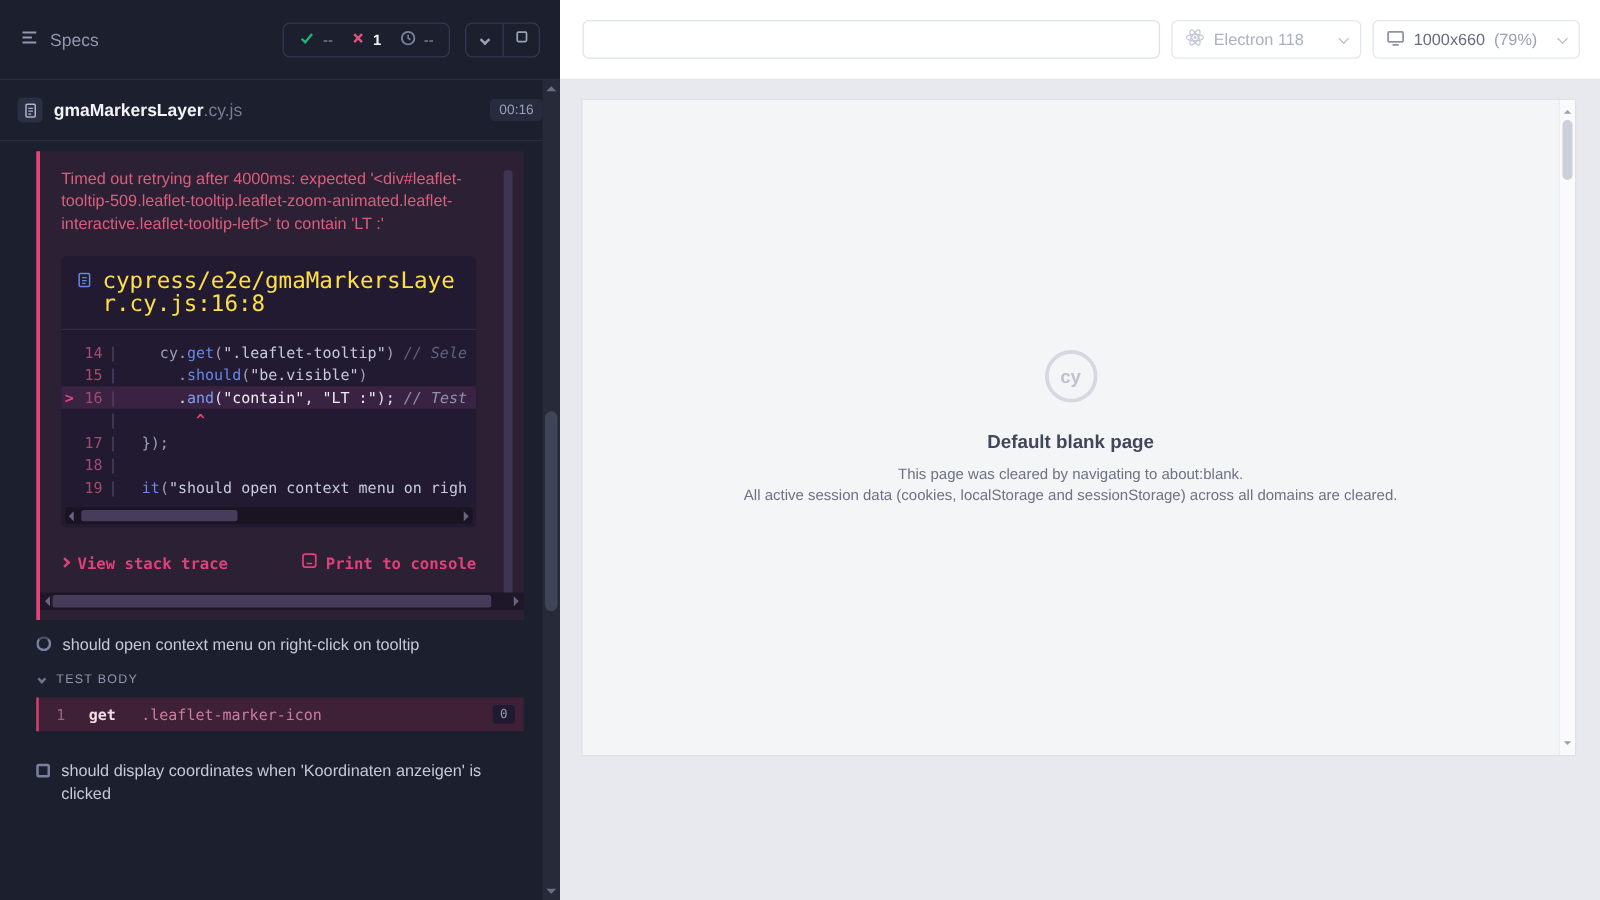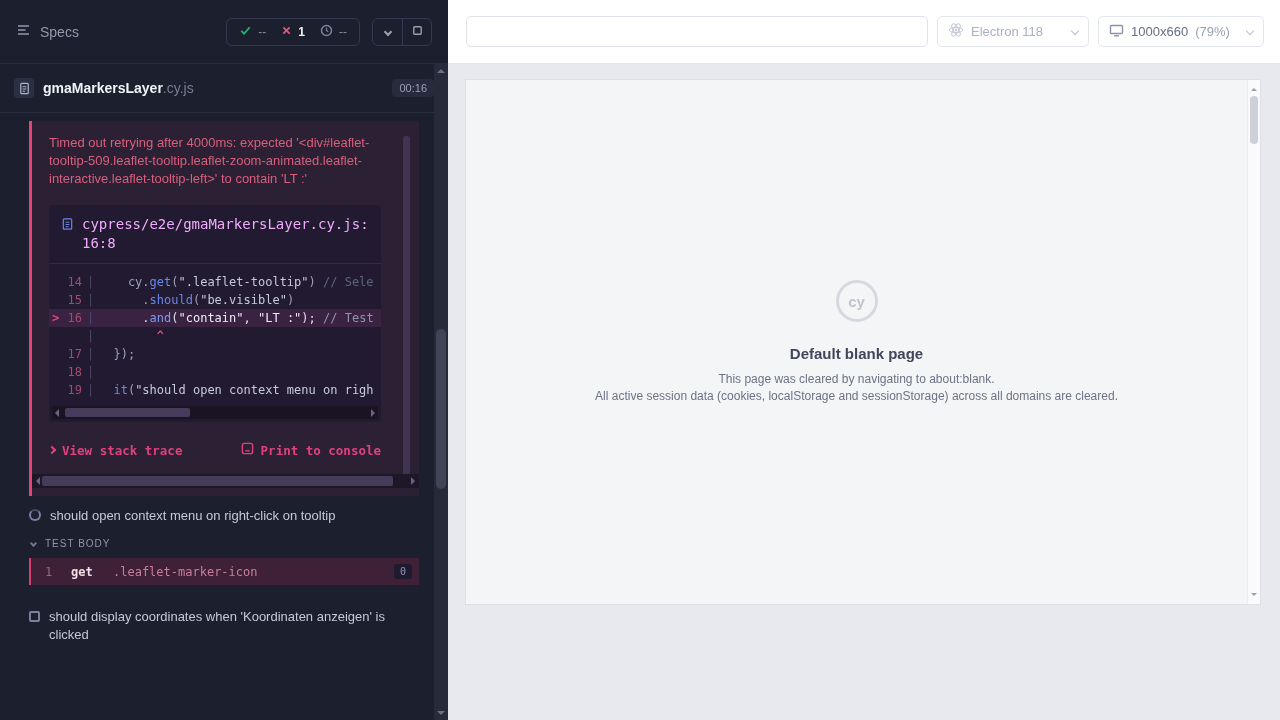--- a/index.html
+++ b/index.html
@@ -22,30 +22,30 @@
   .spec-name { font-size:14px; font-weight:bold; color:#f2f3f7; }
   .spec-ext { font-size:14px; color:#787d93; }
   .spec-time { margin-left:auto; background:#272b3d; color:#9aa0b5; font-size:11px; padding:3px 7px; border-radius:4px; }
 
   .sb-content { position:absolute; top:114px; left:0; width:434px; bottom:0; padding:7px 15px 0 29px; overflow:hidden; }
 
   .err-panel { border-left:3px solid #e2457a; background:#2c2034; padding:13px 20px 8px 17px; position:relative; }
   .err-msg { color:#d95f7c; font-size:13px; line-height:18px; word-wrap:break-word; padding-right:26px; }
 
   .code-frame { margin-top:17px; margin-right:18px; background:#221a30; border-radius:4px; overflow:hidden; }
-  .cf-header { display:flex; gap:8px; padding:10px 12px; border-bottom:1px solid #332c49; font-family:"DejaVu Sans Mono",monospace; font-size:14px; line-height:19px; color:#f0abfc; word-break:break-all; cursor:pointer; }
+  .cf-header { display:flex; gap:8px; padding:10px 12px; border-bottom:1px solid #332c49; font-family:"DejaVu Sans Mono",monospace; font-size:18px; line-height:19px; color:#fde047; word-break:break-all; cursor:pointer; }
   .cf-header svg { flex:none; margin-top:2px; }
   .cf-code { padding:9px 0 2px; font-family:"DejaVu Sans Mono",monospace; font-size:12px; line-height:18px; }
   .code-line { display:flex; white-space:pre;justify-content:center; }
   .code-line .marker { width:13px; text-align:center; color:#e2457a; font-weight:bold; flex:none; }
   .code-line .gutter { width:20px; text-align:right; color:#a34b6e; flex:none; }
   .code-line .pipe { width:17px; text-align:center; color:#4f4768; flex:none; }
   .code-line .code-text { flex:1; overflow:hidden; }
   .code-line.hl { background:#3a2342; }
-  .tok-pl { color:#9aa0b5; } .tok-kw { color:#6888e8; } .tok-st { color:#c6cbdb; } .tok-cm { color:#5d647f; } .tok-ct { color:#e2457a; font-weight:bold; }
+  .tok-pl { color:#9aa0b5; } .tok-kw { color:#6888e8; } .tok-st { color:#c6cbdb; } .tok-cm { color:#5d647f;font-style:italic; } .tok-ct { color:#e2457a; font-weight:bold; }
   .code-line.hl .tok-pl { color:#dde0ea; } .code-line.hl .tok-st { color:#eceef5; } .code-line.hl .tok-cm { color:#8d93aa; } .code-line.hl .tok-kw { color:#7d9af2; }
 
   .cf-hscroll { height:13px; margin:5px 3px 3px; background:#191322; border-radius:2px; position:relative; display:flex; align-items:center; justify-content:space-between; padding:0 3px; }
   .cf-hscroll .thumb { position:absolute; left:13px; width:125px; top:2px; bottom:2px; background:#473c5c; border-radius:2px; }
   .tri { width:0; height:0; border:4px solid transparent; }
   .tri.l { border-right-color:#6b6384; border-left-width:0; }
   .tri.r { border-left-color:#6b6384; border-right-width:0; }
   .tri.u { border-bottom-color:#6b7088; border-top-width:0; }
   .tri.d { border-top-color:#6b7088; border-bottom-width:0; }
 

